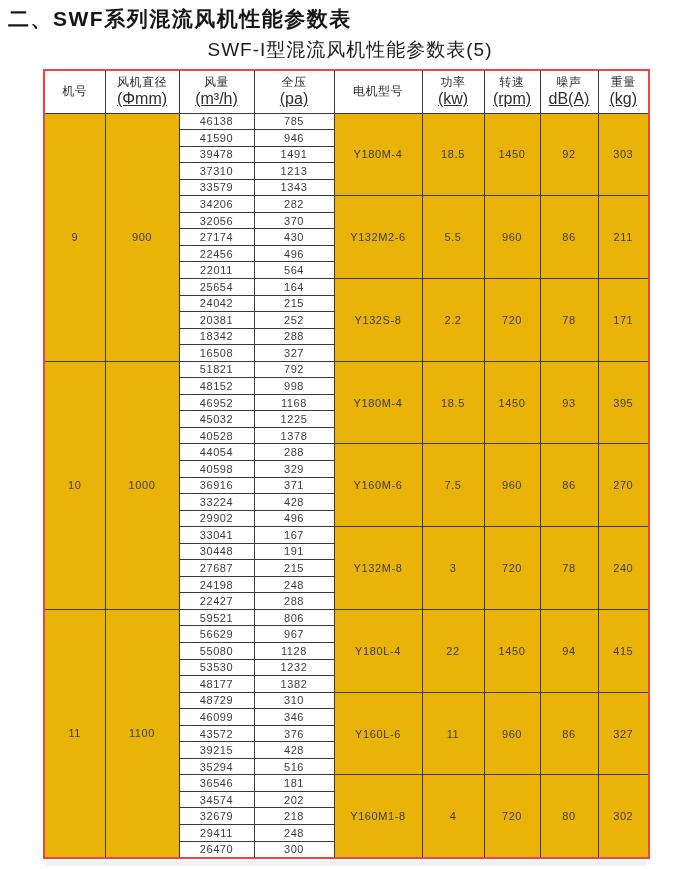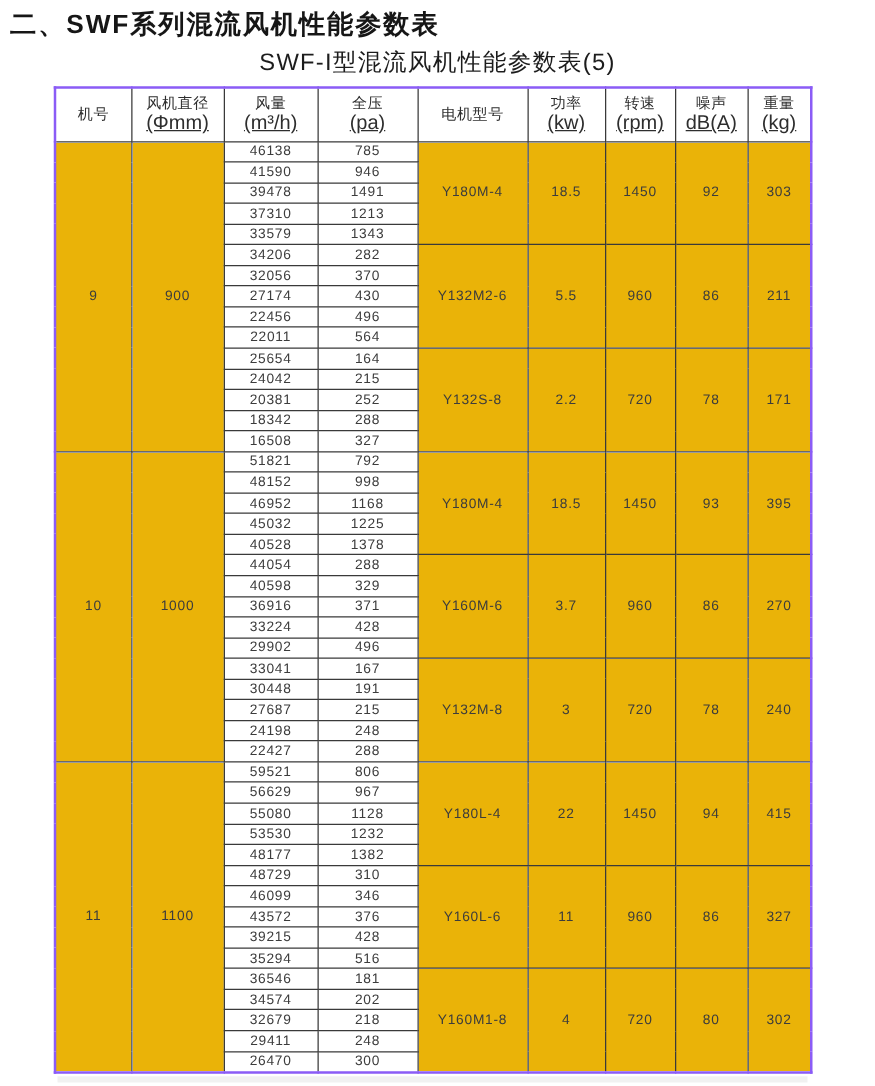--- a/index.html
+++ b/index.html
@@ -13,21 +13,21 @@
     font-size:21px;font-weight:bold;color:#161616;letter-spacing:1.5px;
     white-space:nowrap;
   }
   .page-subtitle{
     position:absolute;left:0;top:37px;width:700px;text-align:center;
     font-size:19px;font-weight:normal;color:#1c1c1c;letter-spacing:1px;
   }
   table.spec{
     position:absolute;left:43px;top:69px;width:605px;height:789px;
     border-collapse:collapse;table-layout:fixed;
-    border:2px solid #8b5cf6;
+    border:2px solid #ef4444;
   }
   .spec th,.spec td{
     border:1px solid #3a3a3a;
     text-align:center;vertical-align:middle;
     padding:0;overflow:hidden;
   }
   .spec thead tr{height:43px;}
   .spec tbody tr{height:16.55px;}
   .spec th{font-weight:normal;color:#2e2e2e;background:#fff;}
   .h-label{font-size:12px;line-height:1.3;letter-spacing:0.5px;}
@@ -200,21 +200,21 @@
         <td>1225</td>
       </tr>
       <tr>
         <td>40528</td>
         <td>1378</td>
       </tr>
       <tr>
         <td>44054</td>
         <td>288</td>
         <td rowspan="5" class="merge">Y160M-6</td>
-        <td rowspan="5" class="merge">3.7</td>
+        <td rowspan="5" class="merge">7.5</td>
         <td rowspan="5" class="merge">960</td>
         <td rowspan="5" class="merge">86</td>
         <td rowspan="5" class="merge">270</td>
       </tr>
       <tr>
         <td>40598</td>
         <td>329</td>
       </tr>
       <tr>
         <td>36916</td>

